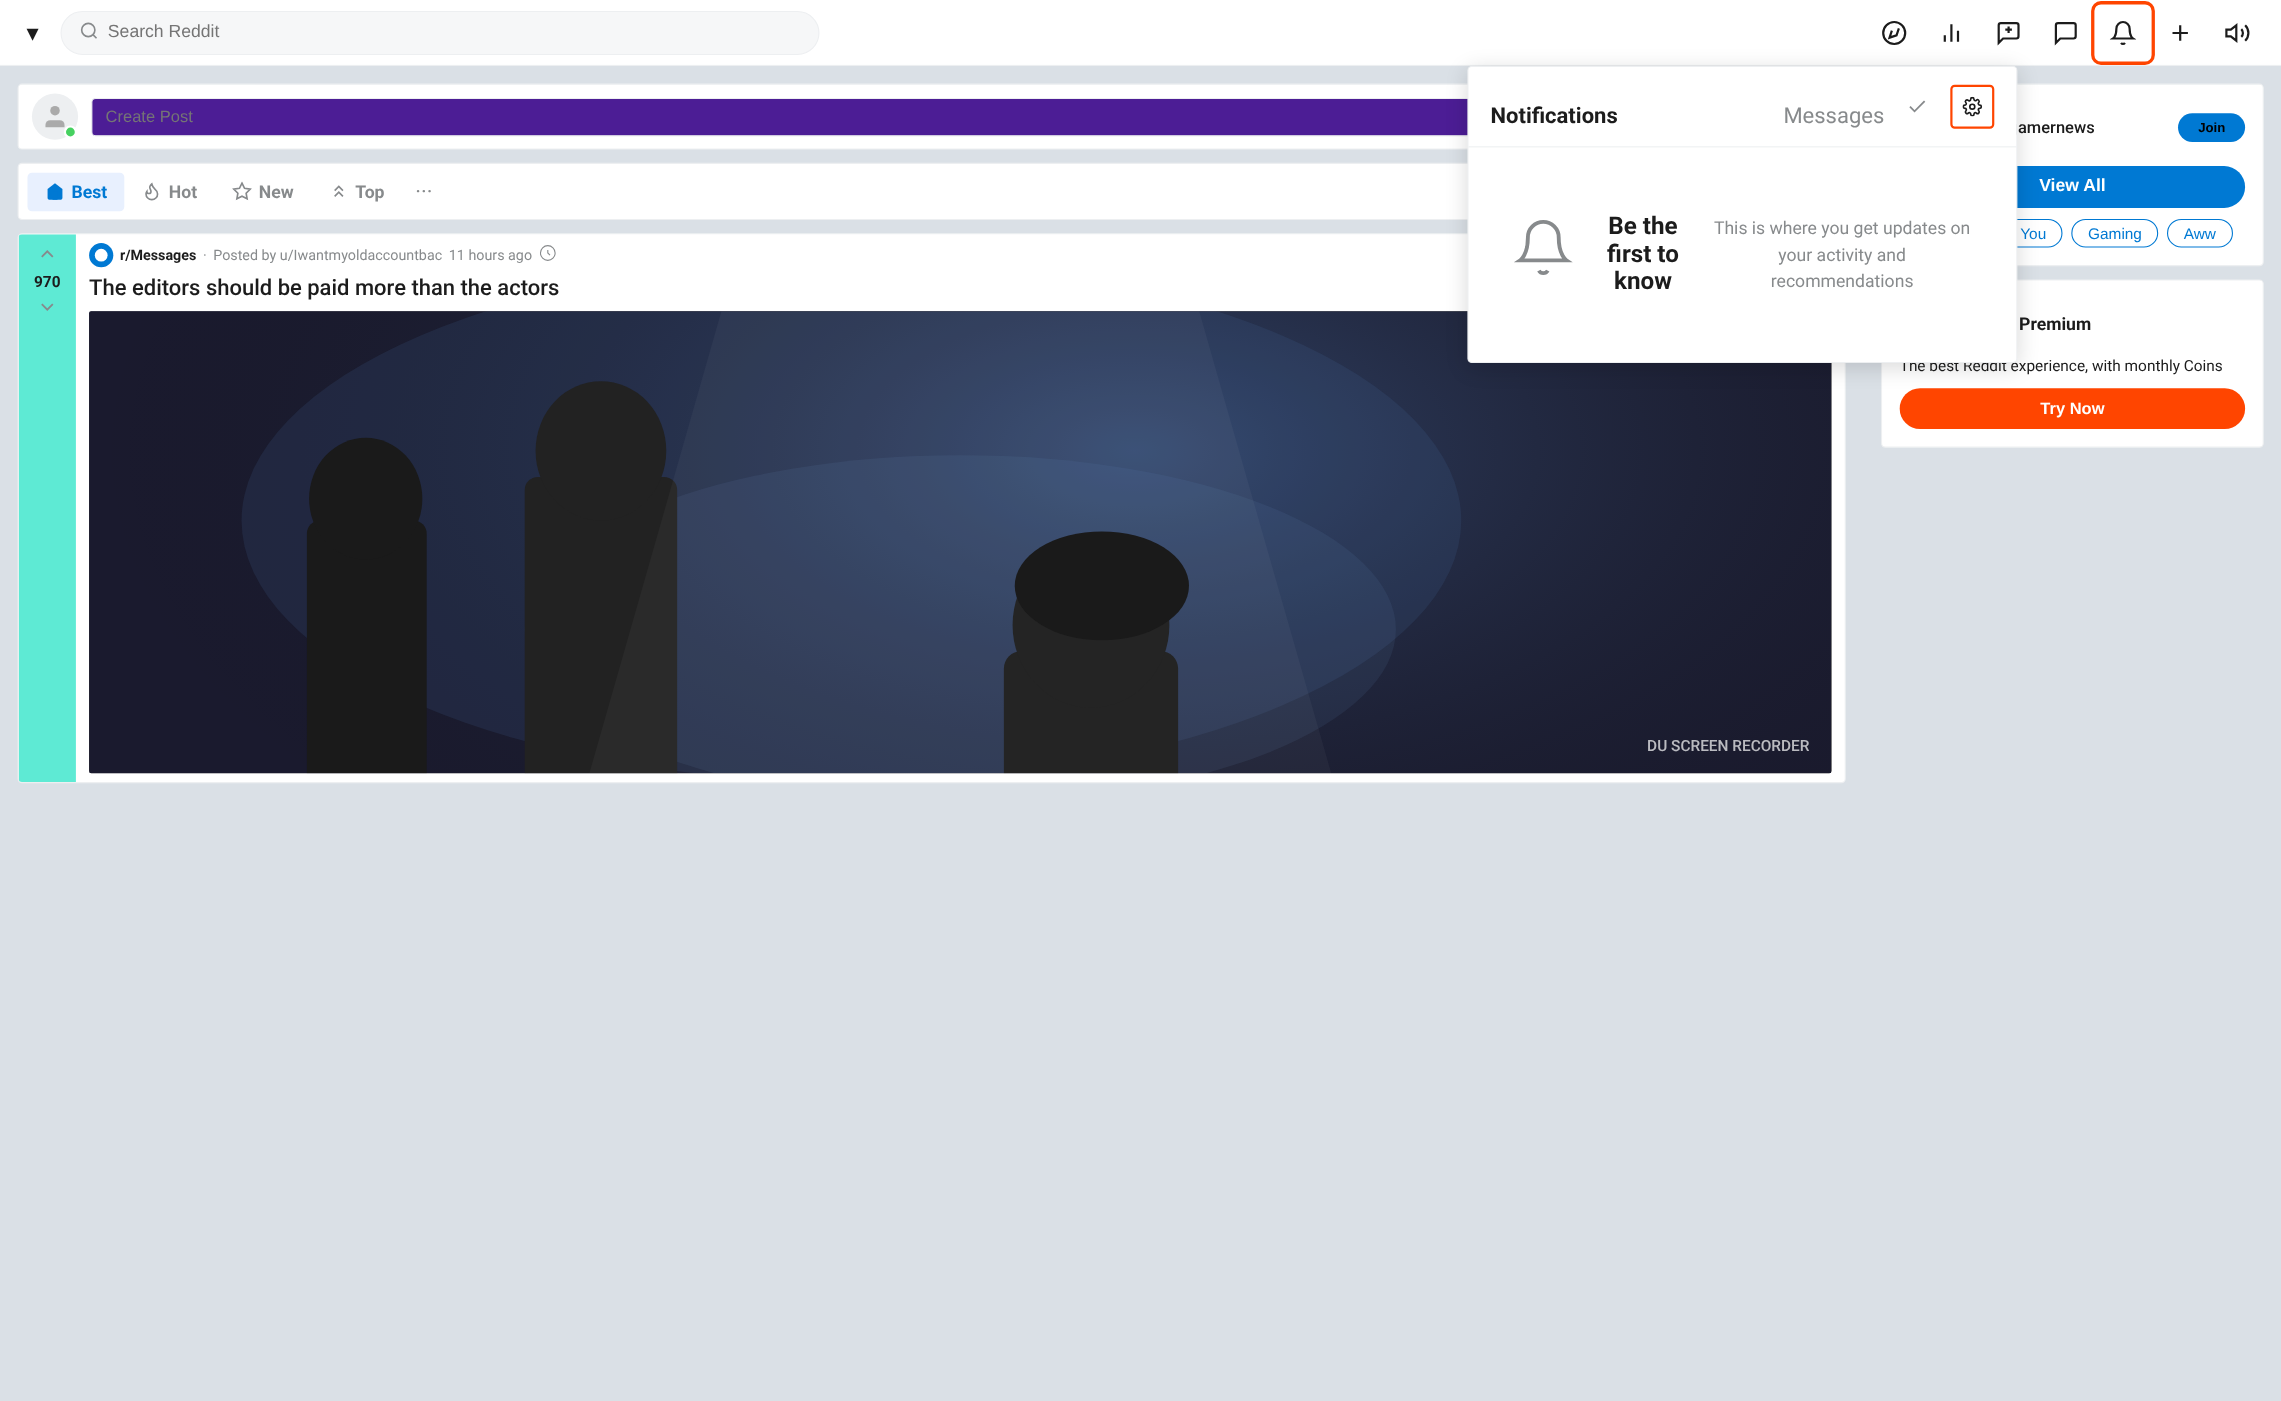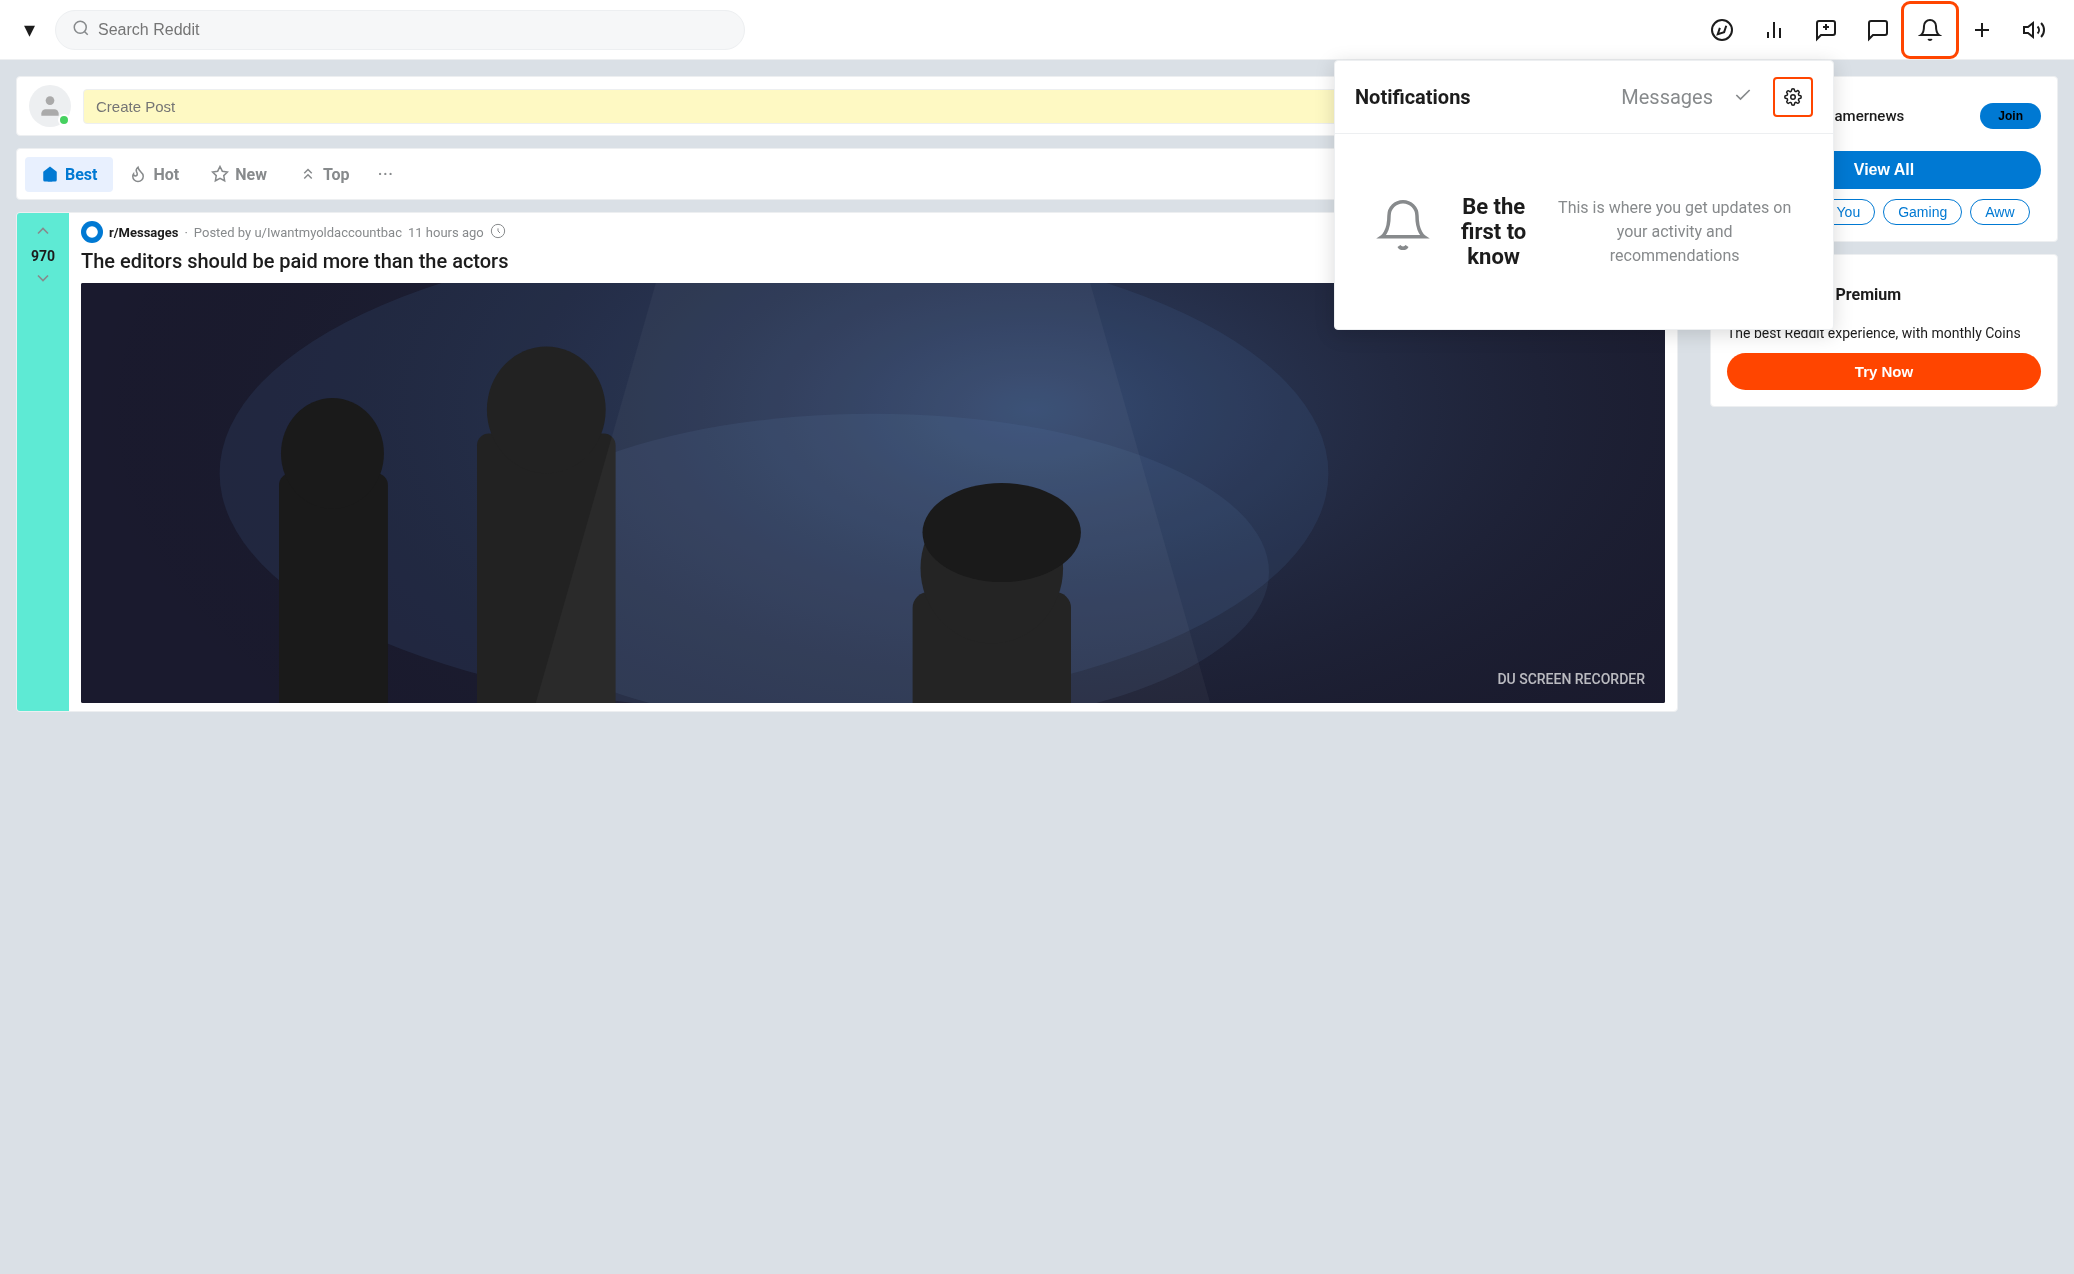--- a/index.html
+++ b/index.html
@@ -121,21 +121,21 @@
       right: 1px;
       border: 2px solid #fff;
     }
     .create-post-input {
       flex: 1;
       border: 1px solid #edeff1;
       border-radius: 4px;
       padding: 8px 12px;
       font-size: 15px;
       color: #878a8c;
-      background: #fef9c3;
+      background: #4c1d95;
       outline: none;
       cursor: pointer;
     }
     .create-post-img-btn {
       background: none;
       border: none;
       cursor: pointer;
       font-size: 22px;
       color: #878a8c;
       padding: 4px 8px;
@@ -401,21 +401,21 @@
       right: 240px;
       width: 500px;
       background: #fff;
       border: 1px solid #edeff1;
       border-radius: 4px;
       box-shadow: 0 4px 20px rgba(0,0,0,0.15);
       z-index: 1000;
     }
     .notif-header {
       display: flex;
-      align-items: center;
+      align-items: flex-end;
       padding: 16px 20px;
       border-bottom: 1px solid #edeff1;
       gap: 16px;
     }
     .notif-title {
       font-size: 20px;
       font-weight: 700;
       color: #1c1c1c;
       flex: 1;
     }

